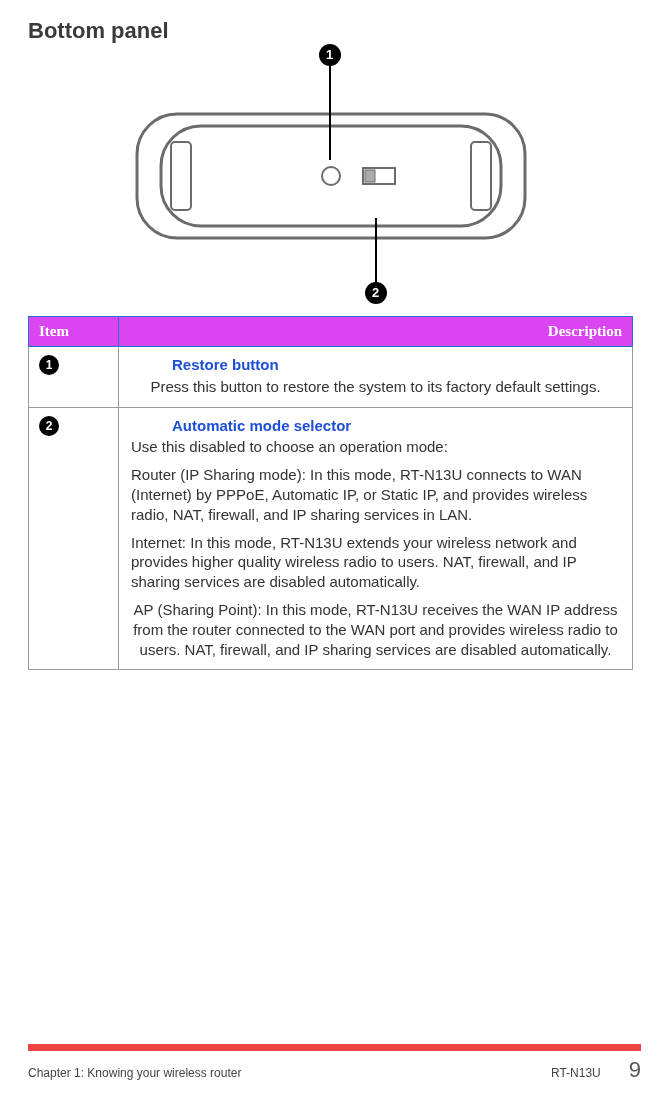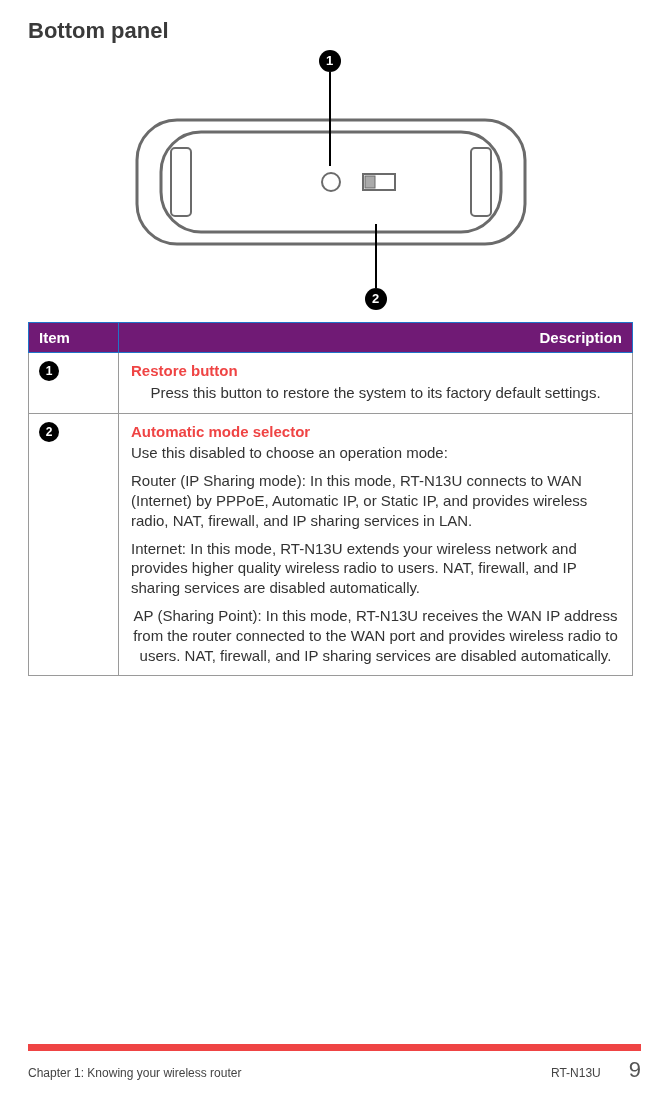--- a/index.html
+++ b/index.html
@@ -12,21 +12,20 @@
       position: relative;
       padding: 0;
     }
     .page {
       padding: 18px 28px 0 28px;
     }
     .title {
       font-size: 22px;
       font-weight: bold;
       color: #3a3a3a;
-      margin-bottom: 6px;
     }
     .diagram-wrap {
       position: relative;
       width: 400px;
       height: 260px;
       margin: 0 auto 12px auto;
     }
     .callout {
       position: absolute;
       width: 22px;
@@ -68,23 +67,24 @@
       height: 160px;
     }
 
     .table {
       border: 1px solid #9a9a9a;
       border-collapse: collapse;
       width: 100%;
       font-size: 15px;
     }
     .thead-row {
-      background: #701a75;
+      background: #d946ef;
       color: #fff;
       font-weight: bold;
+      font-family: Liberation Serif, serif;
     }
     .th-item, .th-desc {
       padding: 6px 10px;
       border: 1px solid #1f74c9;
     }
     .th-item { width: 90px; text-align: left; }
     .th-desc { text-align: right; }
     .cell-item {
       border: 1px solid #9a9a9a;
       vertical-align: top;
@@ -103,21 +103,21 @@
       width: 20px;
       height: 20px;
       border-radius: 50%;
       background: #000;
       color: #fff;
       font-size: 12px;
       font-weight: bold;
       line-height: 20px;
       text-align: center;
     }
-    .desc-title { font-weight: bold; color: #ef4444; margin-bottom: 2px; }
+    .desc-title { font-weight: bold; color: #1d4ed8; margin-bottom: 2px; margin-left: 41px; }
     .desc-text { margin-bottom: 8px; }
     .desc-text:last-child { margin-bottom: 0; text-align: center; }
     .mode-label { font-weight: normal; }
 
     .footer {
       position: absolute;
       bottom: 14px;
       left: 28px;
       right: 20px;
       border-top: 7px solid #ef4444;

